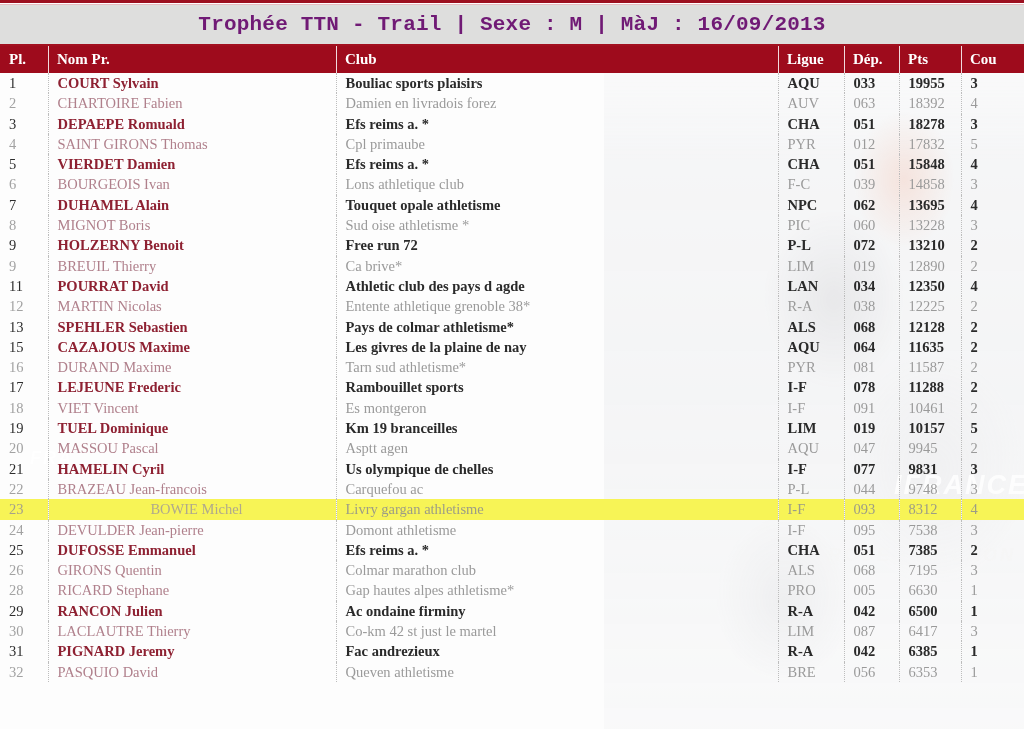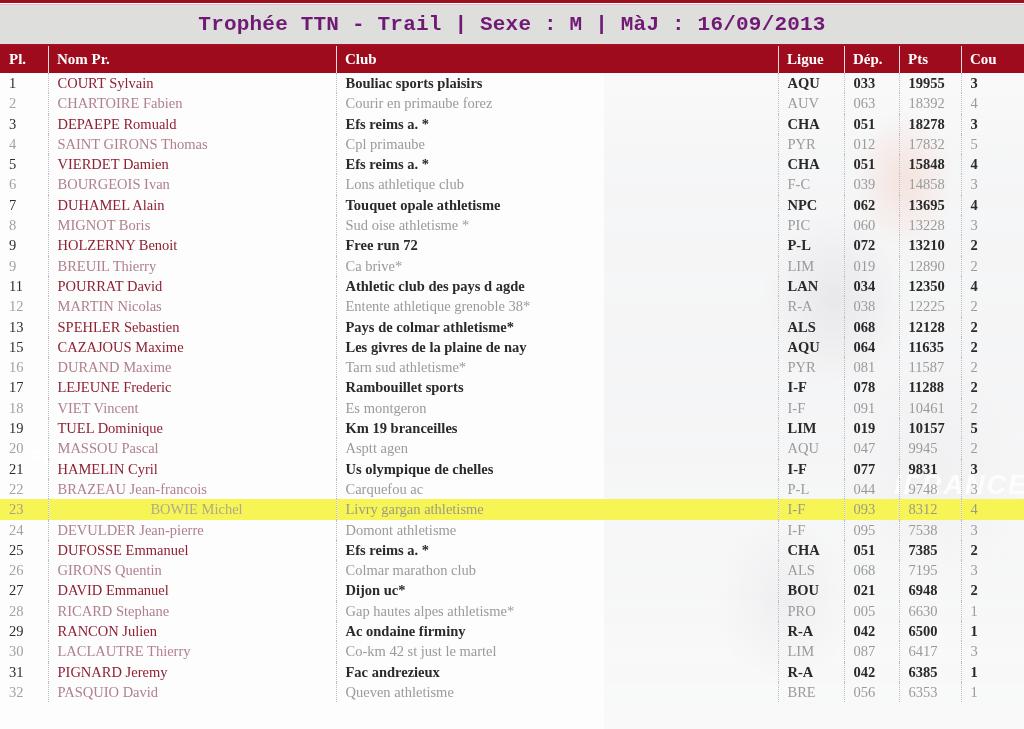--- a/index.html
+++ b/index.html
@@ -63,21 +63,21 @@
     height:20.3px;line-height:20.3px;padding:0 0 0 9px;
     font-family:"Liberation Serif", serif;font-size:14.5px;
     white-space:nowrap;overflow:hidden;vertical-align:middle;
     background:transparent;
   }
   td.sep{border-left:1px dotted #bdbdbd;}
 
   
   tr.odd td{color:#2a2a2a;font-weight:bold;}
   tr.odd td.c-pl{color:#2d2d2d;font-weight:normal;}
-  tr.odd td.c-name{color:#8e2132;font-weight:normal;}
+  tr.odd td.c-name{color:#8e2132;font-weight:bold;}
   tr.even td{color:#9a9a9a;font-weight:normal;}
   tr.even td.c-pl{color:#a2a2a2;}
   tr.even td.c-name{color:#b0808c;}
 
   tr.hl td{background:#f7f456 !important;color:#9c9c86 !important;font-weight:normal !important;}
   tr.hl td.c-name{color:#b0a98c !important;text-align:center;}
   tr.hl td.c-pl{color:#a5a18a !important;}
 
   .c-pl{width:48px;}
   .c-name{width:288px;}
@@ -133,21 +133,21 @@
           <td class="c-name sep">COURT Sylvain</td>
           <td class="c-club sep">Bouliac sports plaisirs</td>
           <td class="c-ligue sep">AQU</td>
           <td class="c-dep sep">033</td>
           <td class="c-pts sep">19955</td>
           <td class="c-cou sep">3</td>
         </tr>
         <tr class="even">
           <td class="c-pl">2</td>
           <td class="c-name sep">CHARTOIRE Fabien</td>
-          <td class="c-club sep">Courir en primaube forez</td>
+          <td class="c-club sep">Damien en livradois forez</td>
           <td class="c-ligue sep">AUV</td>
           <td class="c-dep sep">063</td>
           <td class="c-pts sep">18392</td>
           <td class="c-cou sep">4</td>
         </tr>
         <tr class="odd">
           <td class="c-pl">3</td>
           <td class="c-name sep">DEPAEPE Romuald</td>
           <td class="c-club sep">Efs reims a. *</td>
           <td class="c-ligue sep">CHA</td>
@@ -346,29 +346,20 @@
         </tr>
         <tr class="even">
           <td class="c-pl">26</td>
           <td class="c-name sep">GIRONS Quentin</td>
           <td class="c-club sep">Colmar marathon club</td>
           <td class="c-ligue sep">ALS</td>
           <td class="c-dep sep">068</td>
           <td class="c-pts sep">7195</td>
           <td class="c-cou sep">3</td>
         </tr>
-        <tr class="odd">
-          <td class="c-pl">27</td>
-          <td class="c-name sep">DAVID Emmanuel</td>
-          <td class="c-club sep">Dijon uc*</td>
-          <td class="c-ligue sep">BOU</td>
-          <td class="c-dep sep">021</td>
-          <td class="c-pts sep">6948</td>
-          <td class="c-cou sep">2</td>
-        </tr>
         <tr class="even">
           <td class="c-pl">28</td>
           <td class="c-name sep">RICARD Stephane</td>
           <td class="c-club sep">Gap hautes alpes athletisme*</td>
           <td class="c-ligue sep">PRO</td>
           <td class="c-dep sep">005</td>
           <td class="c-pts sep">6630</td>
           <td class="c-cou sep">1</td>
         </tr>
         <tr class="odd">

